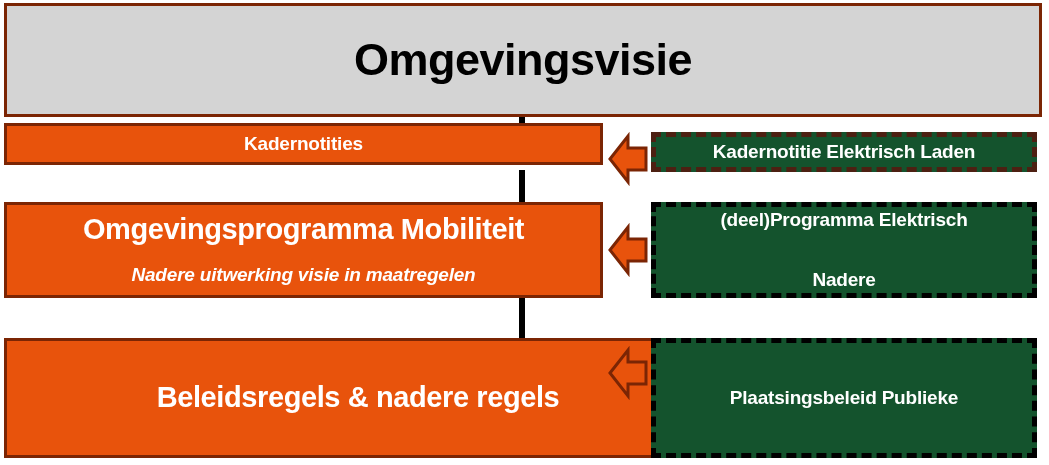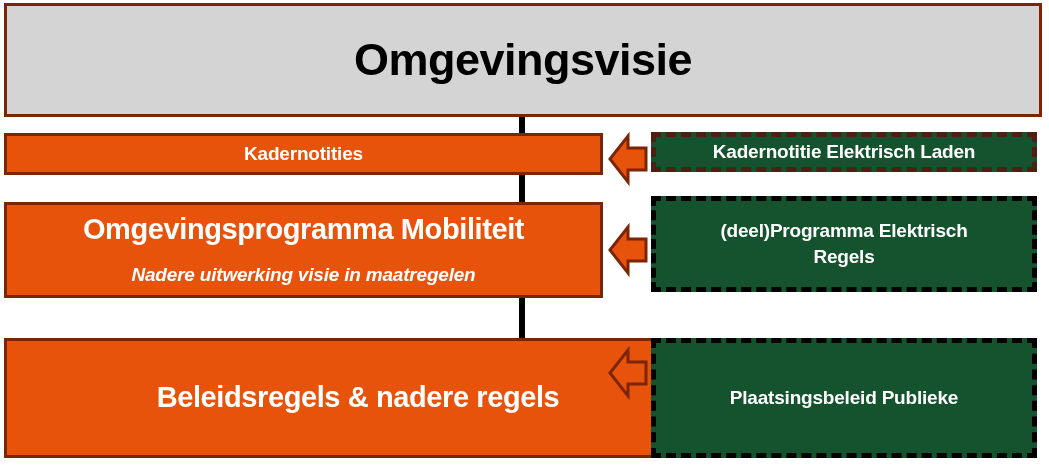--- a/index.html
+++ b/index.html
@@ -67,21 +67,21 @@
     border: 3px solid #7b2504;
     box-sizing: border-box;
     display: flex;
     flex-direction: column;
     align-items: center;
     justify-content: center;
     color: #ffffff;
     z-index: 3;
   }
   .ob-kader {
-    top: 133px;
+    top: 123px;
     width: 599px;
     height: 42px;
   }
   .ob-prog {
     top: 202px;
     width: 599px;
     height: 96px;
     text-align: right;
   }
   .ob-beleid {
@@ -123,24 +123,25 @@
   }
   .db-kader {
     left: 651px;
     top: 132px;
     width: 386px;
     height: 40px;
     border: 5px dashed #4d2012;
   }
   .db-prog {
     left: 651px;
-    top: 196px;
+    top: 202px;
     width: 386px;
     height: 96px;
     border: 5px dashed #000000;
+    justify-content: space-between;
   }
   .db-beleid {
     left: 651px;
     top: 338px;
     width: 386px;
     height: 120px;
     border: 5px dashed #000000;
   }
   .db-text {
     font-size: 19px;
@@ -188,21 +189,21 @@
     <div class="ob-title-lg">Omgevingsprogramma Mobiliteit</div>
     <div class="ob-sub">Nadere uitwerking visie in maatregelen</div>
   </div>
 
   <svg class="arrow" style="left:607px;top:222px;" width="42" height="56" viewBox="0 0 42 56">
     <polygon points="3,28 21,5 21,17 39,17 39,39 21,39 21,51" fill="#e8530c" stroke="#7b2504" stroke-width="3" stroke-linejoin="miter"></polygon>
   </svg>
 
   <div class="dashed-box db-prog">
     <div class="db-text">(deel)Programma Elektrisch</div>
-    <div class="db-text">Regels</div>
+    <div class="db-text">Nadere</div>
   </div>
 
   <div class="orange-box ob-beleid">
     <div class="ob-title-lg">Beleidsregels &amp; nadere regels</div>
   </div>
 
   <svg class="arrow" style="left:607px;top:345px;" width="42" height="56" viewBox="0 0 42 56">
     <polygon points="3,28 21,5 21,17 39,17 39,39 21,39 21,51" fill="#e8530c" stroke="#7b2504" stroke-width="3" stroke-linejoin="miter"></polygon>
   </svg>
 

